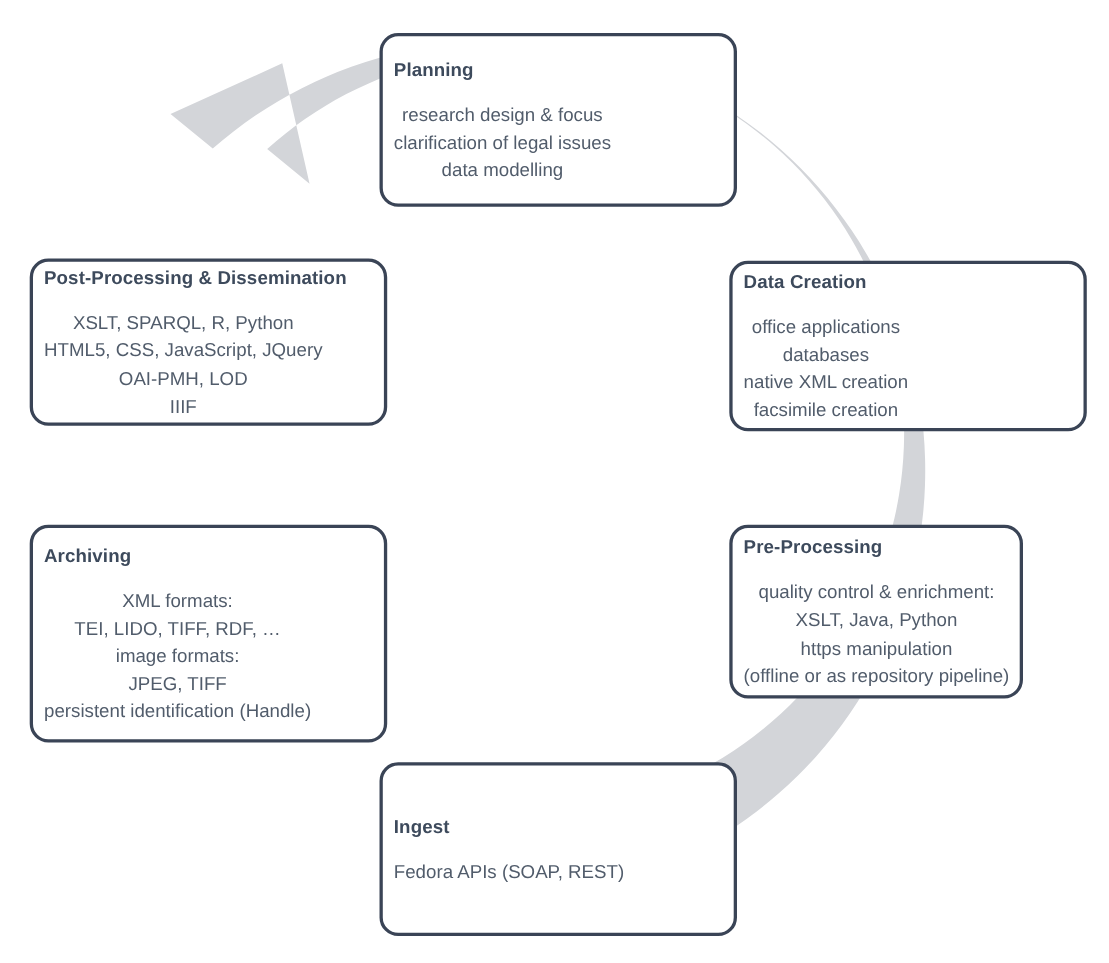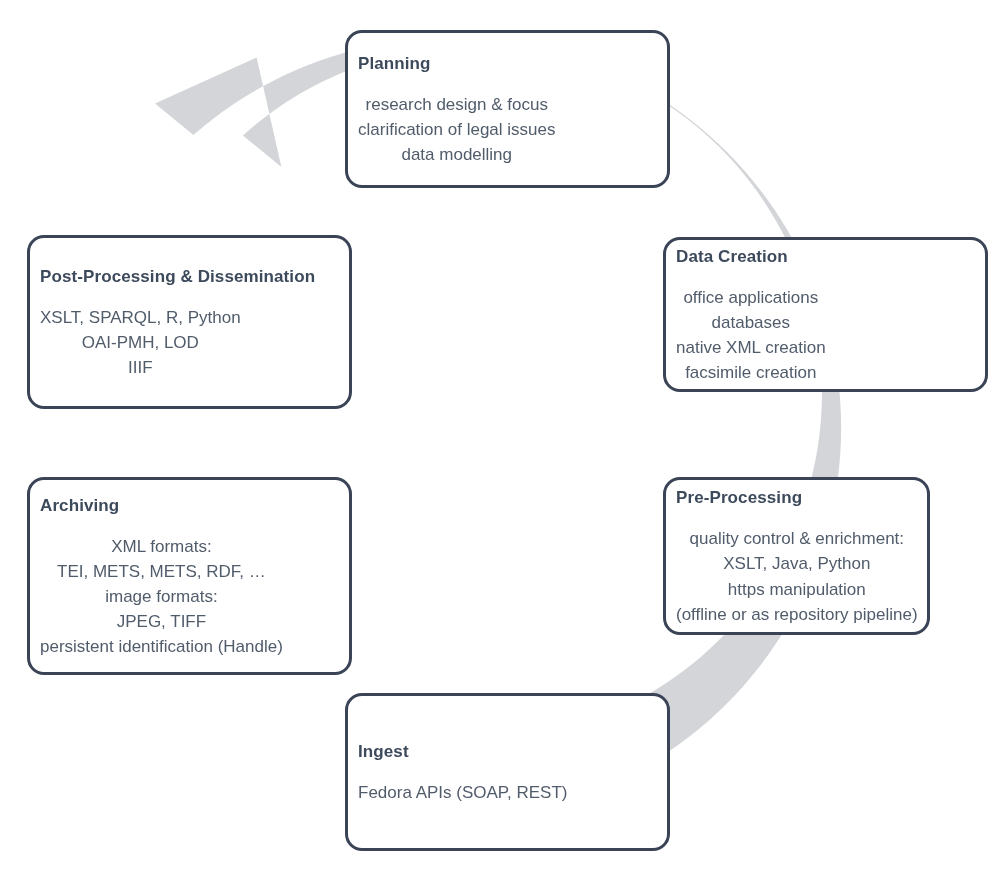--- a/index.html
+++ b/index.html
@@ -52,21 +52,21 @@
     line-height: 1.48;
     white-space: nowrap;
   }
 
   
   #node-planning      { left: 345px; top: 30px;  width: 325px; height: 158px; }
   #node-data-creation { left: 663px; top: 237px; width: 325px; height: 155px; }
   #node-pre-processing{ left: 663px; top: 477px; width: 267px; height: 158px; }
   #node-ingest        { left: 345px; top: 693px; width: 325px; height: 158px; }
   #node-archiving     { left: 27px;  top: 477px; width: 325px; height: 198px; }
-  #node-post          { left: 27px;  top: 235px; width: 325px; height: 174px; }
+  #node-post          { left: 27px;  top: 235px; width: 325px; height: 152px; }
 </style>
 </head>
 <body>
 
 <div id="stage">
 
   <svg id="ring-layer" viewBox="0 0 1008 875">
 
     <path id="ring-path" d="M 387.6 812.6
              A 390 390 0 1 0 193.4 135.1
@@ -111,29 +111,30 @@
     <div class="node-title">Ingest</div>
     <div class="node-lines">
       <div class="node-line">Fedora APIs (SOAP, REST)</div>
     </div>
   </div>
 
   <div class="node" id="node-archiving">
     <div class="node-title">Archiving</div>
     <div class="node-lines">
       <div class="node-line">XML formats:</div>
-      <div class="node-line">TEI, METS, METS, RDF, …</div>
+      <div class="node-line">TEI, LIDO, TIFF, RDF, …</div>
       <div class="node-line">image formats:</div>
       <div class="node-line">JPEG, TIFF</div>
       <div class="node-line">persistent identification (Handle)</div>
     </div>
   </div>
 
   <div class="node" id="node-post">
     <div class="node-title">Post-Processing &amp; Dissemination</div>
     <div class="node-lines">
       <div class="node-line">XSLT, SPARQL, R, Python</div>
+      <div class="node-line">HTML5, CSS, JavaScript, JQuery</div>
       <div class="node-line">OAI-PMH, LOD</div>
       <div class="node-line">IIIF</div>
     </div>
   </div>
 
 </div>
 
 </body></html>

